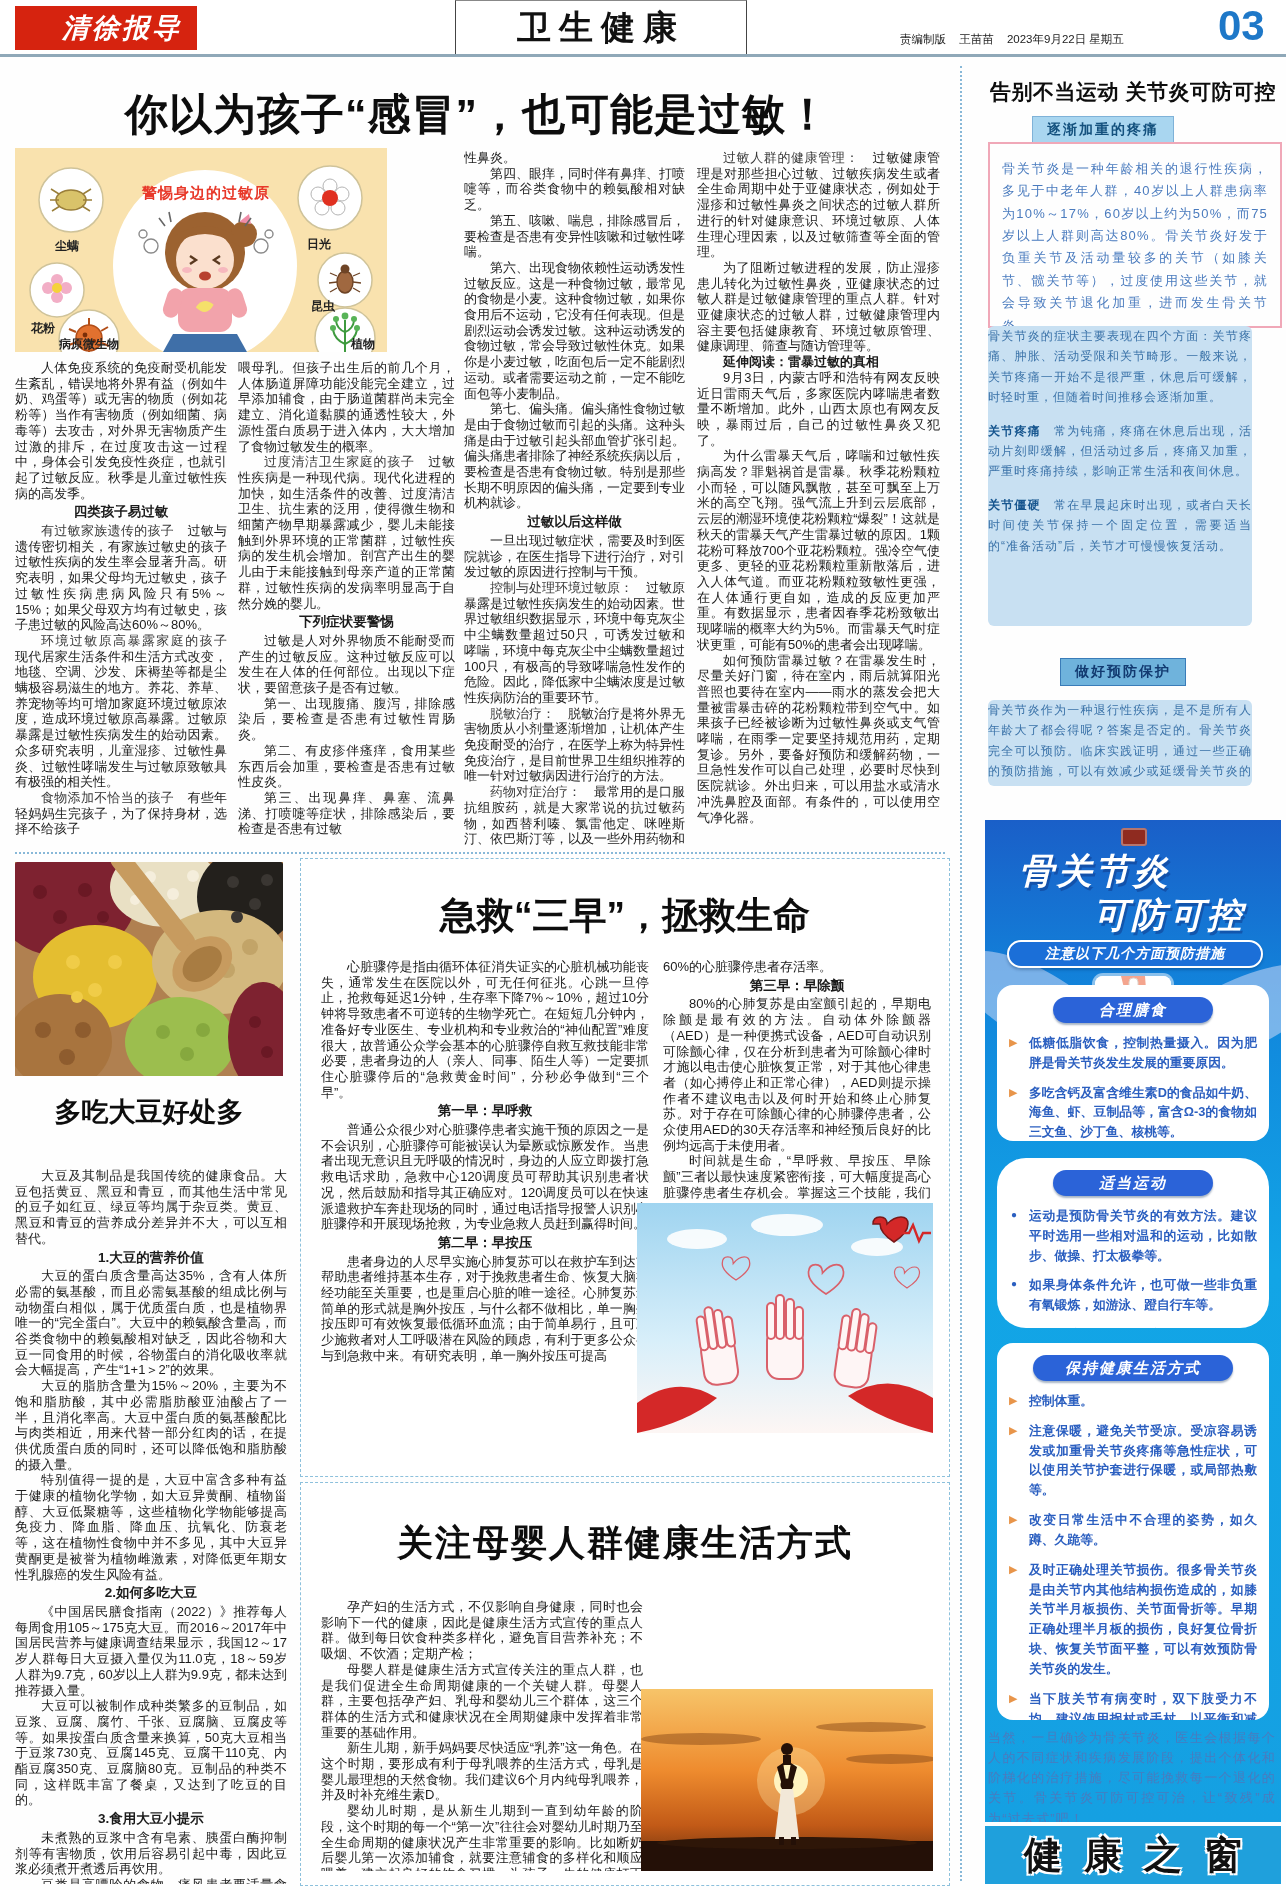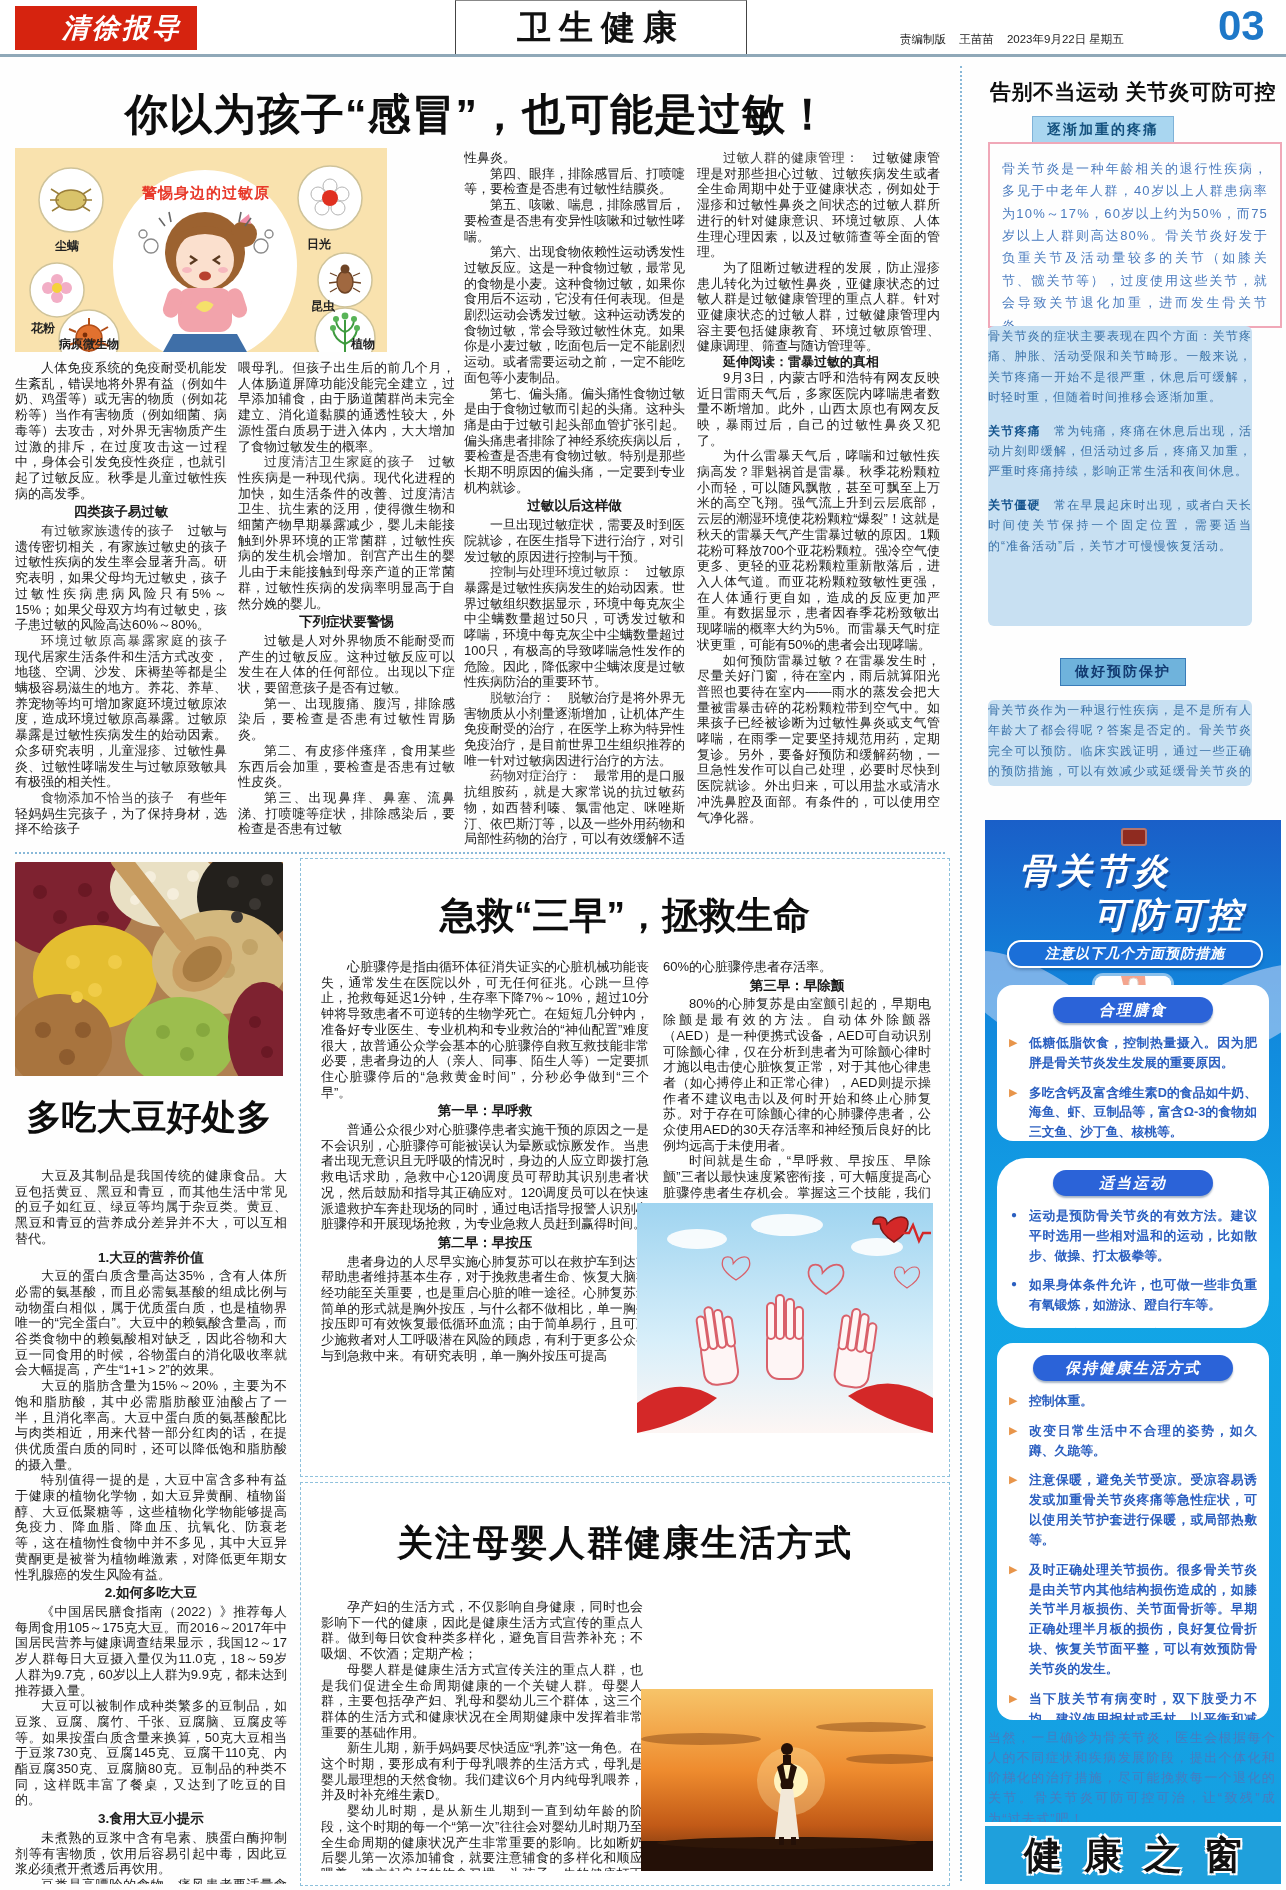--- a/index.html
+++ b/index.html
@@ -202,21 +202,21 @@
     <div class="para cont"><span>喂母乳。但孩子出生后的前几个月，人体肠道屏障功能没能完全建立，过早添加辅食，由于肠道菌群尚未完全建立、消化道黏膜的通透性较大，外源性蛋白质易于进入体内，大大增加了食物过敏发生的概率。</span></div>
     <div class="para"><span class="lead">过度清洁卫生家庭的孩子　</span><span>过敏性疾病是一种现代病。现代化进程的加快，如生活条件的改善、过度清洁卫生、抗生素的泛用，使得微生物和细菌产物早期暴露减少，婴儿未能接触到外界环境的正常菌群，过敏性疾病的发生机会增加。剖宫产出生的婴儿由于未能接触到母亲产道的正常菌群，过敏性疾病的发病率明显高于自然分娩的婴儿。</span></div>
     <div class="para sub"><span>下列症状要警惕</span></div>
     <div class="para p"><span>过敏是人对外界物质不能耐受而产生的过敏反应。这种过敏反应可以发生在人体的任何部位。出现以下症状，要留意孩子是否有过敏。</span></div>
     <div class="para p"><span>第一、出现腹痛、腹泻，排除感染后，要检查是否患有过敏性胃肠炎。</span></div>
     <div class="para p"><span>第二、有皮疹伴瘙痒，食用某些东西后会加重，要检查是否患有过敏性皮炎。</span></div>
     <div class="para p"><span>第三、出现鼻痒、鼻塞、流鼻涕、打喷嚏等症状，排除感染后，要检查是否患有过敏</span></div>
   </div>
 <div class="col" style="left:464px;top:150px;width:221px;height:696px;">
     <div class="para cont"><span>性鼻炎。</span></div>
-    <div class="para p"><span>第四、眼痒，排除感冒后、打喷嚏等，要检查是否患有过敏性结膜炎。</span></div>
+    <div class="para p"><span>第四、眼痒，同时伴有鼻痒、打喷嚏等，而谷类食物中的赖氨酸相对缺乏。</span></div>
     <div class="para p"><span>第五、咳嗽、喘息，排除感冒后，要检查是否患有变异性咳嗽和过敏性哮喘。</span></div>
     <div class="para p"><span>第六、出现食物依赖性运动诱发性过敏反应。这是一种食物过敏，最常见的食物是小麦。这种食物过敏，如果你食用后不运动，它没有任何表现。但是剧烈运动会诱发过敏。这种运动诱发的食物过敏，常会导致过敏性休克。如果你是小麦过敏，吃面包后一定不能剧烈运动。或者需要运动之前，一定不能吃面包等小麦制品。</span></div>
     <div class="para p"><span>第七、偏头痛。偏头痛性食物过敏是由于食物过敏而引起的头痛。这种头痛是由于过敏引起头部血管扩张引起。偏头痛患者排除了神经系统疾病以后，要检查是否患有食物过敏。特别是那些长期不明原因的偏头痛，一定要到专业机构就诊。</span></div>
     <div class="para sub"><span>过敏以后这样做</span></div>
     <div class="para p"><span>一旦出现过敏症状，需要及时到医院就诊，在医生指导下进行治疗，对引发过敏的原因进行控制与干预。</span></div>
     <div class="para"><span class="lead">控制与处理环境过敏原：　</span><span>过敏原暴露是过敏性疾病发生的始动因素。世界过敏组织数据显示，环境中每克灰尘中尘螨数量超过50只，可诱发过敏和哮喘，环境中每克灰尘中尘螨数量超过100只，有极高的导致哮喘急性发作的危险。因此，降低家中尘螨浓度是过敏性疾病防治的重要环节。</span></div>
     <div class="para"><span class="lead">脱敏治疗：　</span><span>脱敏治疗是将外界无害物质从小剂量逐渐增加，让机体产生免疫耐受的治疗，在医学上称为特异性免疫治疗，是目前世界卫生组织推荐的唯一针对过敏病因进行治疗的方法。</span></div>
     <div class="para"><span class="lead">药物对症治疗：　</span><span>最常用的是口服抗组胺药，就是大家常说的抗过敏药物，如西替利嗪、氯雷他定、咪唑斯汀、依巴斯汀等，以及一些外用药物和局部性药物的治疗，可以有效缓解不适症状。用药需要在医生的指导下进行。</span></div>
   </div>
 <div class="col" style="left:697px;top:150px;width:243px;height:696px;">
@@ -285,21 +285,21 @@
         <circle cx="52" cy="195" r="8"></circle>
         <circle cx="68" cy="168" r="8"></circle>
       </g>
     <g transform="rotate(-38 170 80)">
       <rect x="160" y="-35" width="20" height="125" rx="10" fill="#C79B5F"></rect>
       <ellipse cx="170" cy="108" rx="33" ry="24" fill="#C79B5F"></ellipse>
       <ellipse cx="170" cy="108" rx="22" ry="15" fill="#A87C42"></ellipse>
     </g>
   </svg>
 </div>
-<div class="headline" style="left:15px;top:1094px;width:268px;font-size:35px;">多吃大豆好处多</div>
+<div class="headline" style="left:15px;top:1094px;width:268px;font-size:27px;">多吃大豆好处多</div>
 <div class="col" style="left:15px;top:1168px;width:272px;height:716px;">
     <div class="para p"><span>大豆及其制品是我国传统的健康食品。大豆包括黄豆、黑豆和青豆，而其他生活中常见的豆子如红豆、绿豆等均属于杂豆类。黄豆、黑豆和青豆的营养成分差异并不大，可以互相替代。</span></div>
     <div class="para sub"><span>1.大豆的营养价值</span></div>
     <div class="para p"><span>大豆的蛋白质含量高达35%，含有人体所必需的氨基酸，而且必需氨基酸的组成比例与动物蛋白相似，属于优质蛋白质，也是植物界唯一的“完全蛋白”。大豆中的赖氨酸含量高，而谷类食物中的赖氨酸相对缺乏，因此谷物和大豆一同食用的时候，谷物蛋白的消化吸收率就会大幅提高，产生“1+1＞2”的效果。</span></div>
     <div class="para p"><span>大豆的脂肪含量为15%～20%，主要为不饱和脂肪酸，其中必需脂肪酸亚油酸占了一半，且消化率高。大豆中蛋白质的氨基酸配比与肉类相近，用来代替一部分红肉的话，在提供优质蛋白质的同时，还可以降低饱和脂肪酸的摄入量。</span></div>
     <div class="para p"><span>特别值得一提的是，大豆中富含多种有益于健康的植物化学物，如大豆异黄酮、植物甾醇、大豆低聚糖等，这些植物化学物能够提高免疫力、降血脂、降血压、抗氧化、防衰老等，这在植物性食物中并不多见，其中大豆异黄酮更是被誉为植物雌激素，对降低更年期女性乳腺癌的发生风险有益。</span></div>
     <div class="para sub"><span>2.如何多吃大豆</span></div>
     <div class="para p"><span>《中国居民膳食指南（2022）》推荐每人每周食用105～175克大豆。而2016～2017年中国居民营养与健康调查结果显示，我国12～17岁人群每日大豆摄入量仅为11.0克，18～59岁人群为9.7克，60岁以上人群为9.9克，都未达到推荐摄入量。</span></div>
     <div class="para p"><span>大豆可以被制作成种类繁多的豆制品，如豆浆、豆腐、腐竹、千张、豆腐脑、豆腐皮等等。如果按蛋白质含量来换算，50克大豆相当于豆浆730克、豆腐145克、豆腐干110克、内酯豆腐350克、豆腐脑80克。豆制品的种类不同，这样既丰富了餐桌，又达到了吃豆的目的。</span></div>
     <div class="para sub"><span>3.食用大豆小提示</span></div>
@@ -463,22 +463,22 @@
     <div>
         <div class="bullet dot">运动是预防骨关节炎的有效方法。建议平时选用一些相对温和的运动，比如散步、做操、打太极拳等。</div>
         <div class="bullet dot">如果身体条件允许，也可做一些非负重有氧锻炼，如游泳、蹬自行车等。</div>
         <div class="bullet dot">避免过度运动及不适宜的活动，如反复上下楼梯、爬山、深蹲、蛙跳等。</div>
       </div>
   </div>
   <div class="pcard" style="top:523px;height:377px;">
     <div class="pill" style="width:200px">保持健康生活方式</div>
     <div>
         <div class="bullet arrow">控制体重。</div>
+        <div class="bullet arrow">注意保暖，避免关节受凉。受凉容易诱发或加重骨关节炎疼痛等急性症状，可以使用关节护套进行保暖，或局部热敷等。</div>
         <div class="bullet arrow">改变日常生活中不合理的姿势，如久蹲、久跪等。</div>
-        <div class="bullet arrow">注意保暖，避免关节受凉。受凉容易诱发或加重骨关节炎疼痛等急性症状，可以使用关节护套进行保暖，或局部热敷等。</div>
         <div class="bullet arrow">及时正确处理关节损伤。很多骨关节炎是由关节内其他结构损伤造成的，如膝关节半月板损伤、关节面骨折等。早期正确处理半月板的损伤，良好复位骨折块、恢复关节面平整，可以有效预防骨关节炎的发生。</div>
         <div class="bullet arrow">当下肢关节有病变时，双下肢受力不均，建议使用拐杖或手杖，以平衡和减轻关节负担。</div>
       </div>
   </div>
 </div>
 
 <div class="abs" id="closing">当然，一旦确诊为骨关节炎，医生会根据每个人的不同症状和疾病发展阶段，提出个体化和阶梯化的治疗措施，尽可能挽救每一个退化的关节。骨关节炎可防可控可治，让“致残”成为“过去式”吧！</div>
 <div class="abs" id="health-window">
   <span>健康之窗</span>
 </div>

